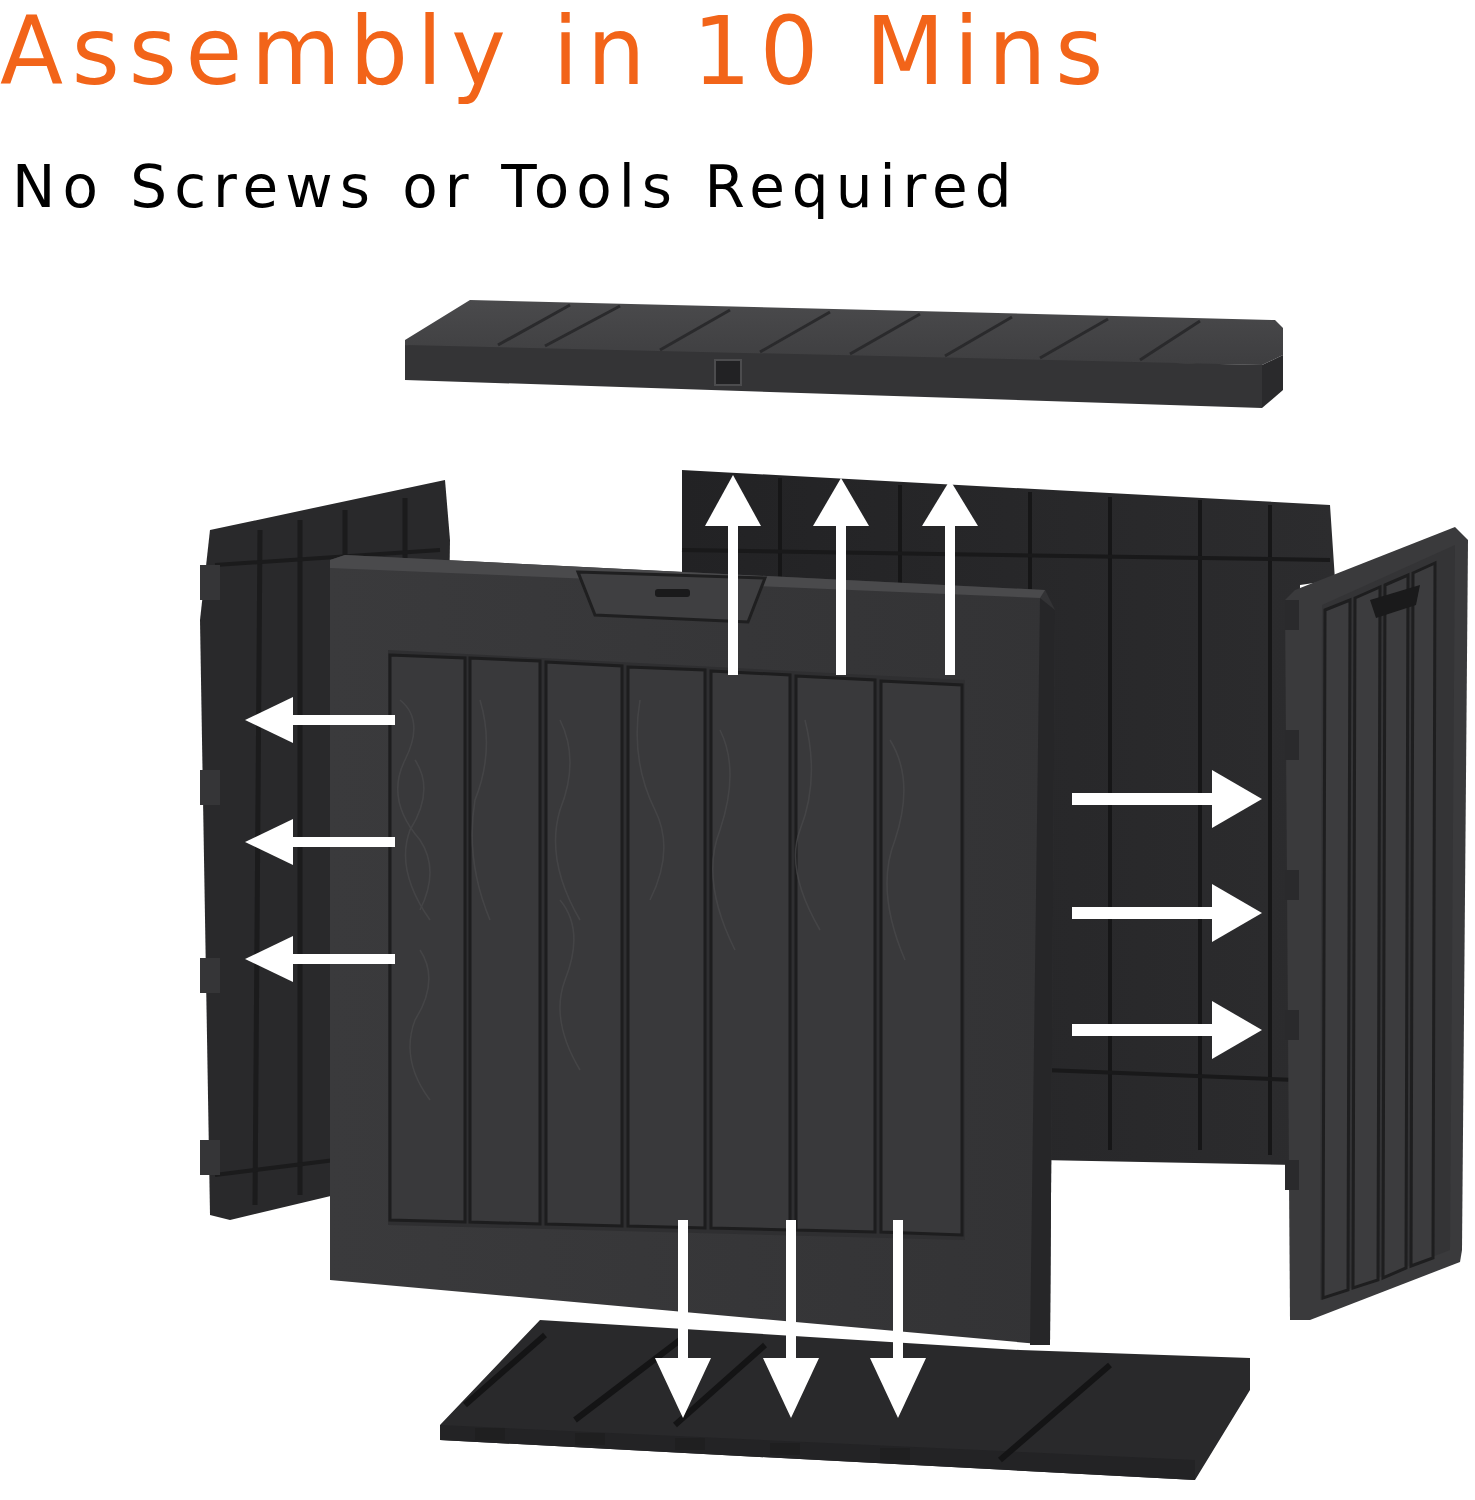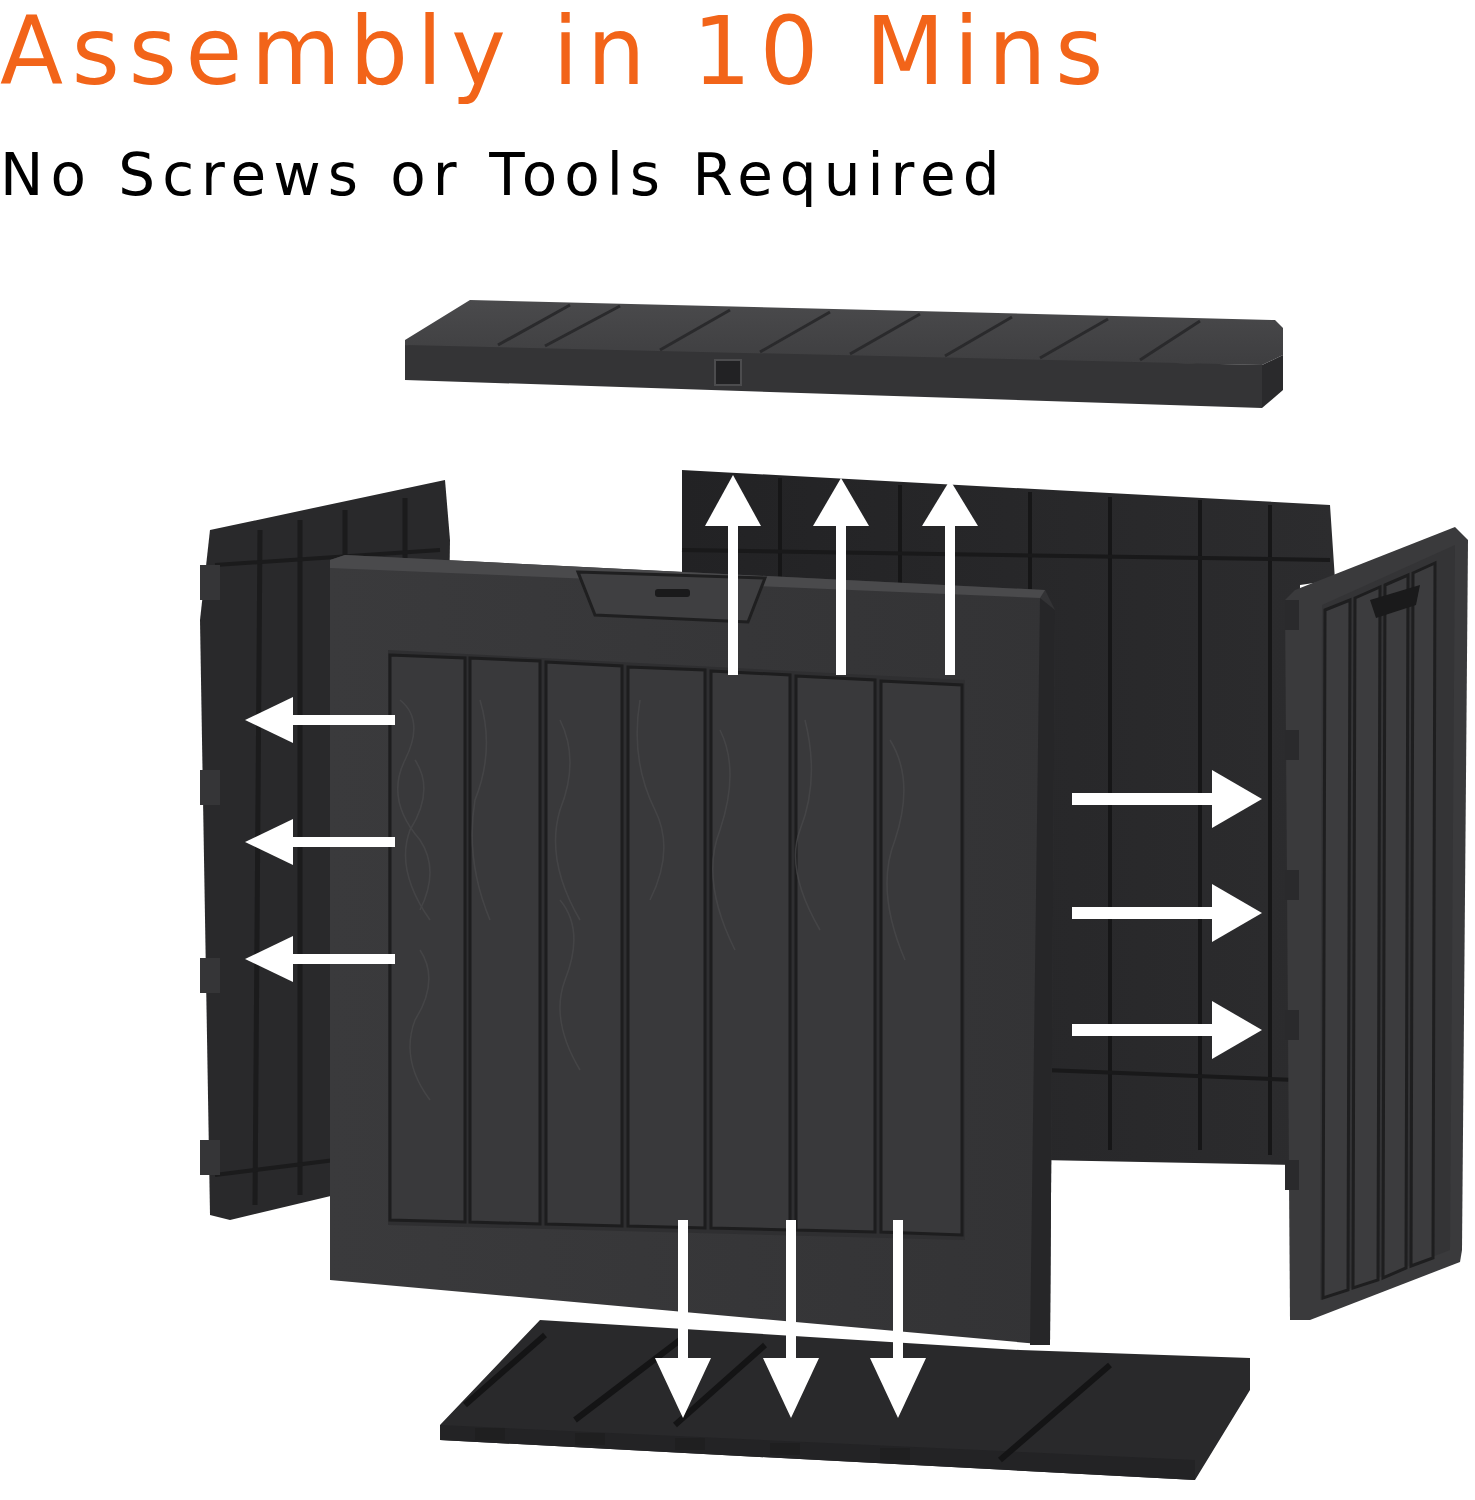--- a/index.html
+++ b/index.html
@@ -4,21 +4,21 @@
 <style>
   html, body { margin:0; padding:0; background:#ffffff; }
   body { width:1475px; height:1500px; position:relative; overflow:hidden; font-family:"DejaVu Sans", sans-serif; }
   .headline {
     position:absolute; left:0; top:2px; margin:0;
     font-family:"DejaVu Sans", sans-serif; font-weight:normal;
     font-size:94px; letter-spacing:9px; line-height:100px;
     transform:scaleX(0.98); transform-origin:left top;
   }
   .subhead {
-    position:absolute; left:0; top:140px; margin:0;
+    position:absolute; left:0; top:140px; margin:12px;
     font-family:"DejaVu Sans", sans-serif; font-weight:normal;
     font-size:58px; letter-spacing:7px; line-height:70px; color:#000;
   }
   .scene { position:absolute; left:0; top:0; width:1475px; height:1500px; }
 </style>
 </head>
 <body>
 
 <h1 class="headline" style="color: rgb(242, 100, 25);">Assembly in 10 Mins</h1>
 <h2 class="subhead" style="color: rgb(0, 0, 0);">No Screws or Tools Required</h2>

